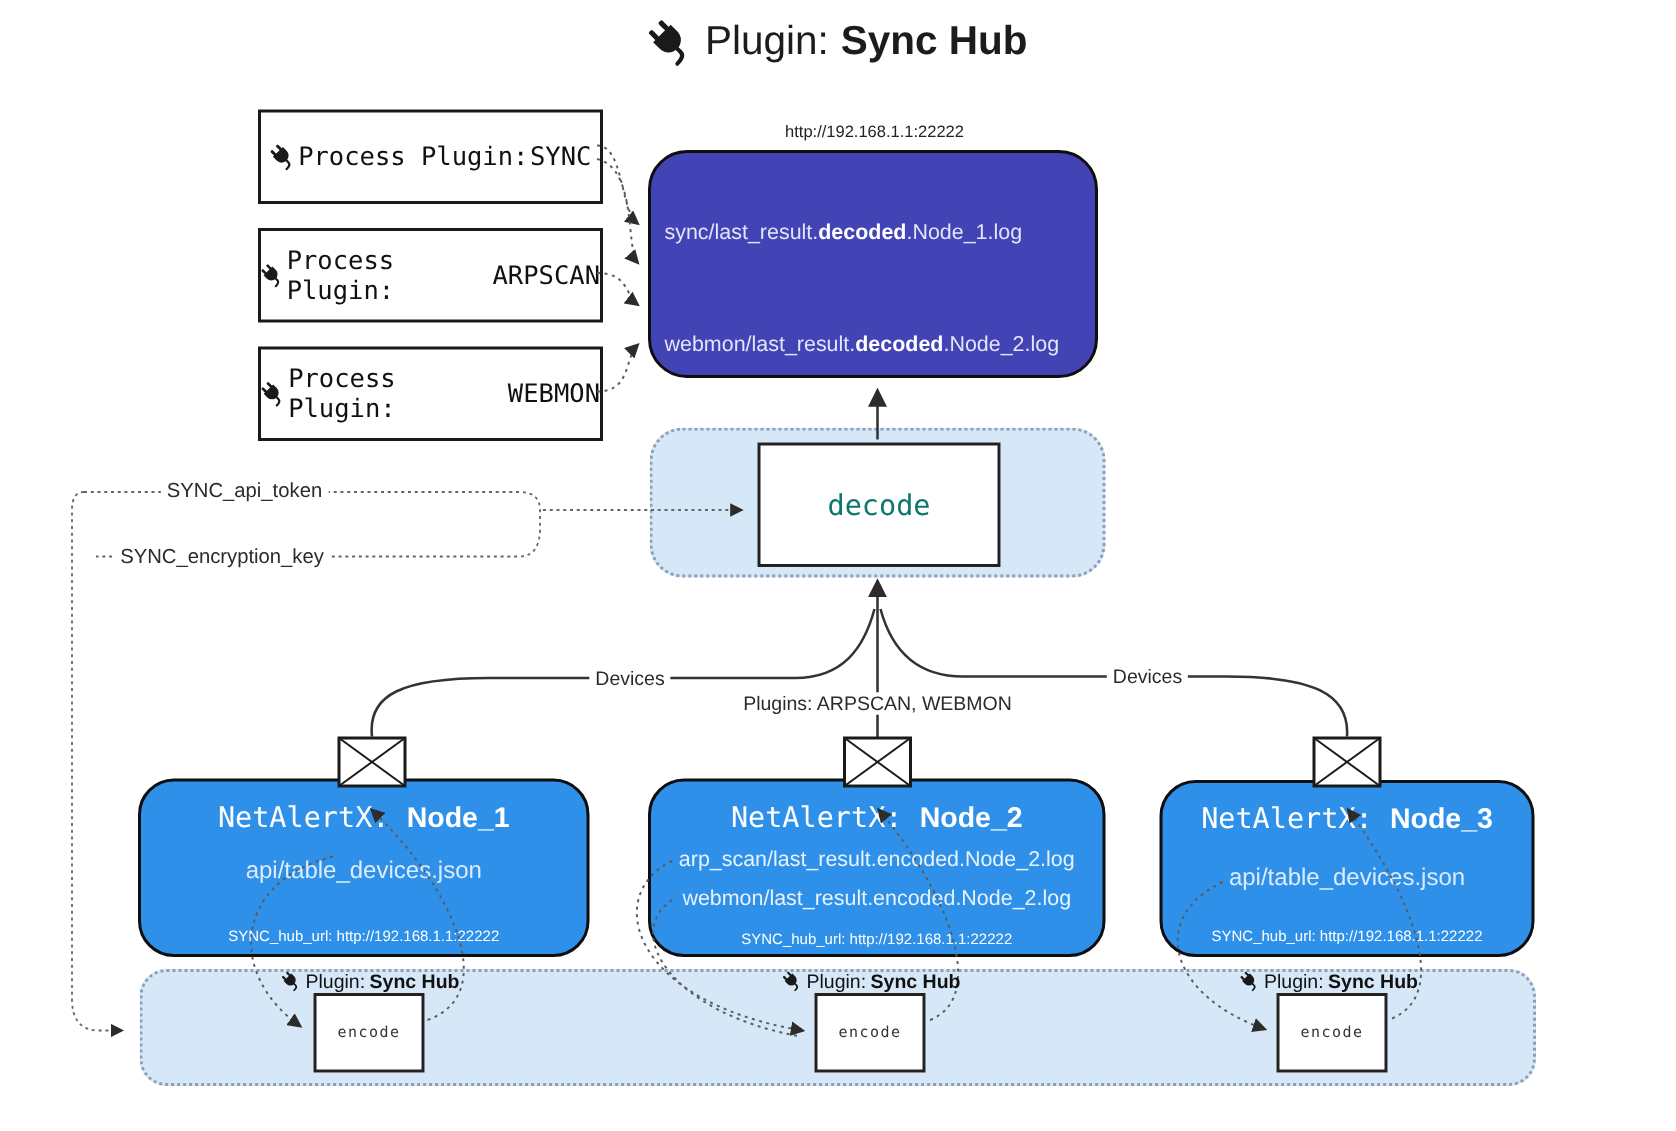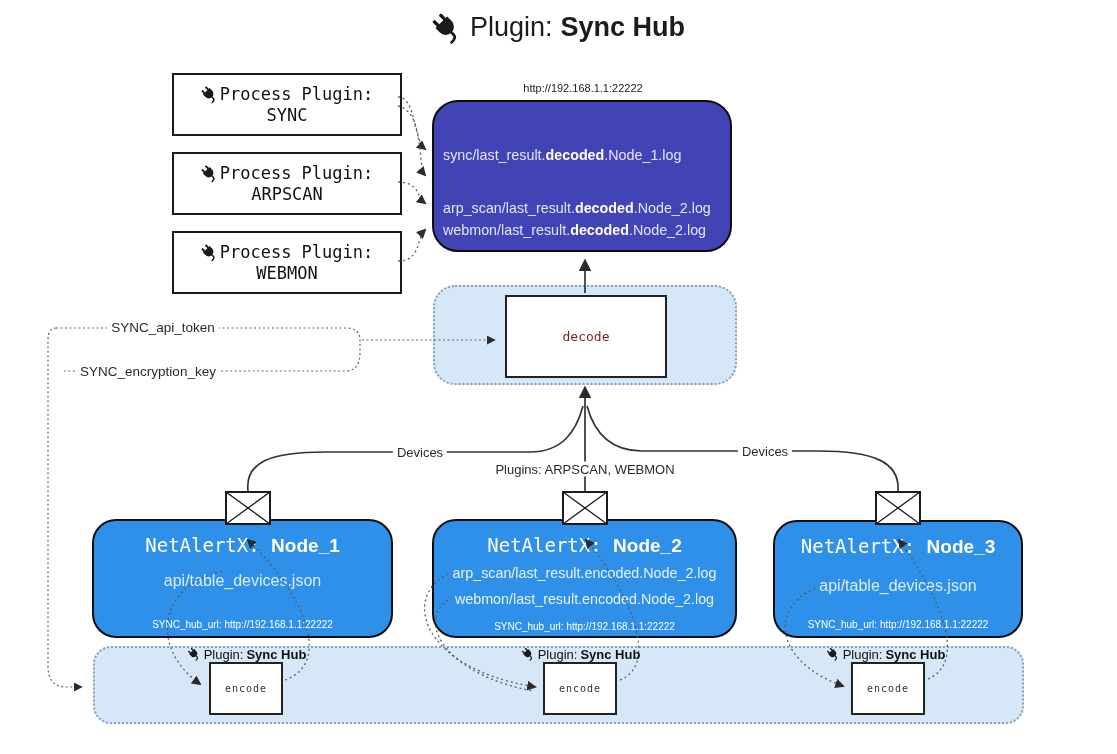--- a/index.html
+++ b/index.html
@@ -6,21 +6,21 @@
   #stage{position:relative;width:1117px;height:754px;background:#fff;overflow:hidden;
          font-family:"Liberation Sans",sans-serif;color:#1a1a1a;text-decoration:underline;}
   .abs{position:absolute;}
   
   .title{top:12px;left:0;width:100%;display:flex;align-items:center;justify-content:center;gap:8px;
          font-size:27px;color:#1c1c1c;}
   .title .bold{font-weight:bold;}
   .plug{display:inline-block;transform:rotate(-45deg);}
   
   .pbox{left:172px;width:226px;height:59px;background:#fff;border:2px solid #1a1a1a;
-        display:flex;flex-direction:column;align-items:center;justify-content:center;gap:1px;
+        display:flex;align-items:center;justify-content:center;gap:1px;
         font-family:"DejaVu Sans Mono",monospace;font-size:17px;color:#111;}
   .pbox .l1{display:flex;align-items:center;gap:2px;}
   
   .hub{left:432px;top:100px;width:300px;height:152px;background:var(--hub-fill,#4243b4);
        border:2px solid #0e0e0e;border-radius:26px;box-sizing:border-box;}
   .hub-title{position:absolute;top:11px;left:0;width:100%;text-align:center;color:#fff;font-size:20px;}
   .hub-title .mono{font-family:"DejaVu Sans Mono",monospace;}
   .hub-title .bold{font-weight:bold;font-size:20px;}
   .hub-line{position:absolute;left:9px;width:288px;font-size:14.3px;color:#e4e5f9;white-space:nowrap;}
   .hub-line b{color:#ffffff;}
@@ -100,26 +100,25 @@
         </svg>
       <span>Process Plugin:</span>
     </span>
     <span>WEBMON</span>
   </div>
 
   <div class="abs chip nobg z1" style="left:583px;top:88px;font-size:11px;color:#222;">http://192.168.1.1:22222</div>
 
   <div class="abs hub z1">
     <div class="hub-line" style="top:45px;"><span>sync/last_result.</span><b>decoded</b><span>.Node_1.log</span></div>
-    <div class="hub-line" style="top:98px;"><span>arp_scan/last_result.</span><b>decoded</b><span>.Node_2.log</span></div>
     <div class="hub-line" style="top:120px;"><span>webmon/last_result.</span><b>decoded</b><span>.Node_2.log</span></div>
   </div>
 
   <div class="abs panel z1" style="left:433px;top:285px;width:304px;height:100px;"></div>
-  <div class="abs whitebox z1" style="left:505px;top:295px;width:162px;height:83px;font-size:13px;color:#7f1d1d;">
+  <div class="abs whitebox z1" style="left:505px;top:295px;width:162px;height:83px;font-size:19px;color:#0f766e;">
     <span>decode</span>
   </div>
 
   <div class="abs node z1" style="left:92px;top:519px;width:301px;height:119px;">
     <div class="node-title">
       <span class="mono">NetAlertX: </span><span class="bold">Node_1</span>
     </div>
     <div class="node-line" style="top:51px;">api/table_devices.json</div>
     <div class="node-url" style="top:98px;">SYNC_hub_url: http://192.168.1.1:22222</div>
   </div>

